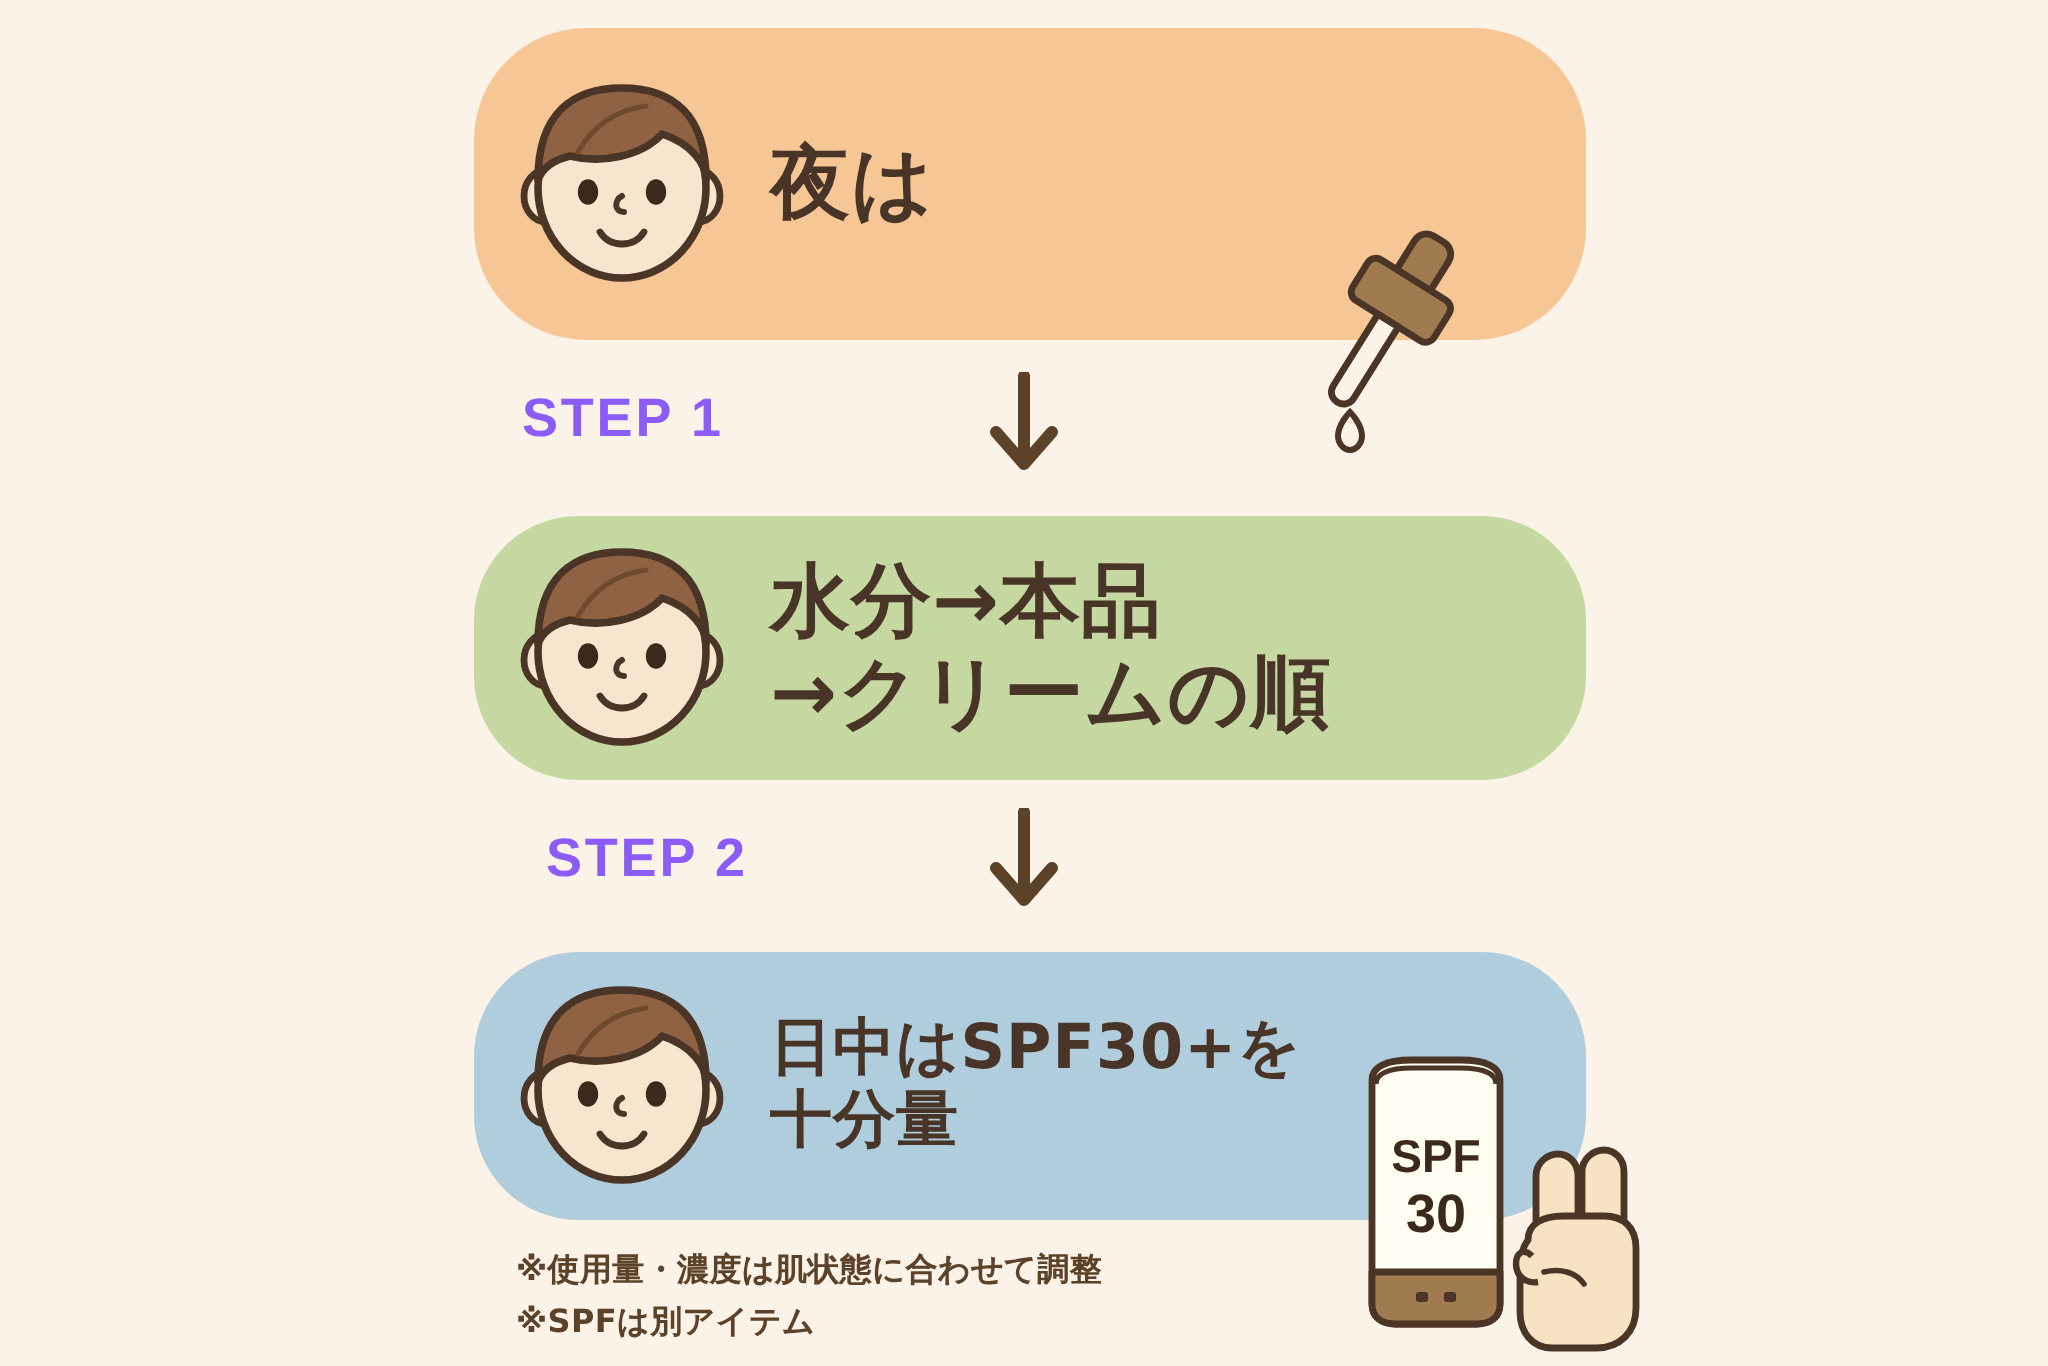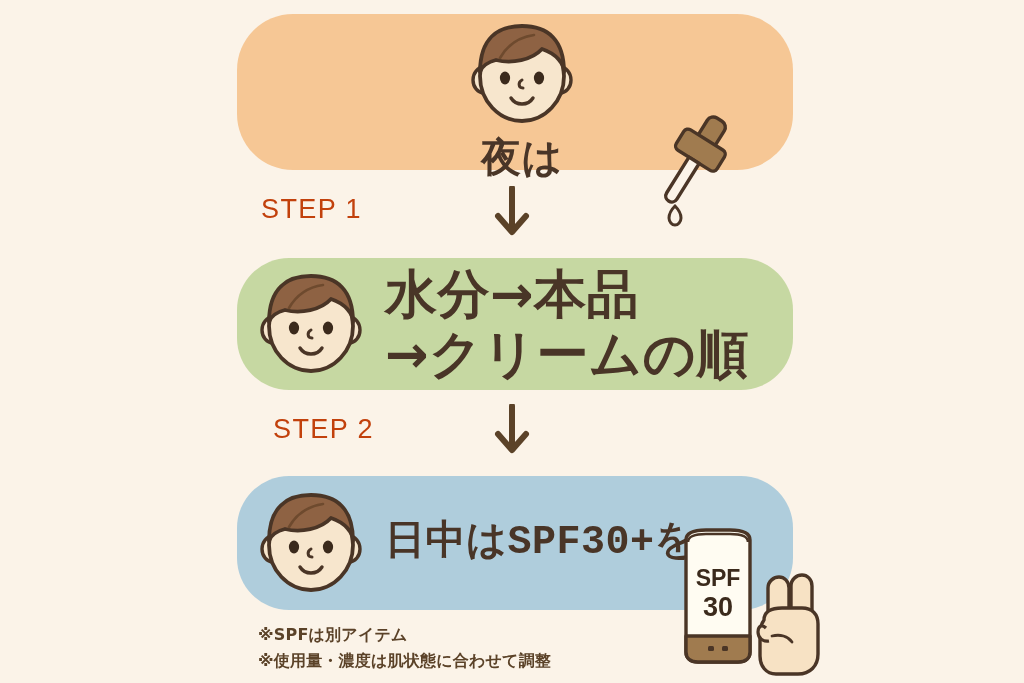--- a/index.html
+++ b/index.html
@@ -13,21 +13,21 @@
   }
   .stage{position:absolute;inset:0;}
 
   
   .panel{
     position:absolute;
     display:flex;align-items:center;
     border-radius:62px;
     box-sizing:border-box;
   }
-  #panel-1{left:237px;top:14px;width:556px;height:156px;background:#F6C795;border-radius:56px;flex-direction:column;}
+  #panel-1{left:237px;top:14px;width:556px;height:156px;background:#F6C795;border-radius:56px;}
   #panel-2{left:237px;top:258px;width:556px;height:132px;background:#C6D8A2;border-radius:52px;}
   #panel-3{left:237px;top:476px;width:556px;height:134px;background:#AFCDDC;border-radius:52px;}
 
   
   .face-wrap{position:relative;flex:0 0 auto;}
   #panel-1 .face-wrap{margin-left:14px;}
   #panel-2 .face-wrap{margin-left:14px;}
   #panel-3 .face-wrap{margin-left:14px;}
   .face{position:relative;width:120px;height:120px;}
   .face svg{display:block;width:120px;height:120px;}
@@ -37,31 +37,31 @@
     flex:1 1 auto;
     margin-left:14px;
     font-family:"DejaVu Sans","Liberation Sans",sans-serif;
     font-weight:700;
     color:#493527;
     letter-spacing:.5px;
     line-height:1.16;
   }
   .panel-text .ln{display:block;white-space:nowrap;}
   #panel-1 .panel-text{font-size:40px;}
-  #panel-2 .panel-text{font-size:52px;}
-  #panel-3 .panel-text{font-size:40px;font-family:Liberation Mono, monospace;}
+  #panel-2 .panel-text{font-size:40px;}
+  #panel-3 .panel-text{font-size:31px;}
 
   
   .step-label{
     position:absolute;
     font-family:"Liberation Sans","DejaVu Sans",sans-serif;
-    font-weight:400;
+    font-weight:700;
     font-size:27px;
     letter-spacing:1.4px;
-    color:#c2410c;
+    color:#8b5cf6;
   }
   #step-1{left:261px;top:194px;}
   #step-2{left:273px;top:414px;}
 
   
   .arrow{position:absolute;}
   #arrow-1{left:492px;top:186px;}
   #arrow-2{left:492px;top:404px;}
 
   
@@ -168,20 +168,21 @@
           <path d="M38 44 C46 30 58 23 72 21" fill="none" stroke="#6E4A2E" stroke-width="2.6" stroke-linecap="round"></path>
           <ellipse cx="43" cy="64" rx="5.1" ry="6.4" fill="#3B2A1C"></ellipse>
           <ellipse cx="77" cy="64" rx="5.1" ry="6.4" fill="#3B2A1C"></ellipse>
           <path d="M60 66 C56 68 56 74 61 74" fill="none" stroke="#4A3526" stroke-width="3" stroke-linecap="round"></path>
           <path d="M49 84 C54 92 66 92 71 84" fill="none" stroke="#4A3526" stroke-width="3.4" stroke-linecap="round"></path>
         </svg>
       </div>
     </div>
     <div class="panel-text">
       <span class="ln">日中はSPF30+を</span>
+      <span class="ln">十分量</span>
     </div>
   </div>
 
   <div id="tube-hand">
     <svg width="150" height="156" viewBox="0 0 150 156" xmlns="http://www.w3.org/2000/svg">
 
       <g>
         <path d="M14 16 C14 10 20 6 34 6 L58 6 C72 6 78 10 78 16 L78 128 C78 134 74 138 66 138 L26 138 C18 138 14 134 14 128 Z" fill="#FFFCF2" stroke="#4A3526" stroke-width="3.4" stroke-linejoin="round"></path>
         <path d="M16 18 C16 13 22 10 34 10 L58 10 C70 10 76 13 76 18" fill="none" stroke="#4A3526" stroke-width="2.6"></path>
         <path d="M14 112 L78 112 L78 128 C78 134 74 138 66 138 L26 138 C18 138 14 134 14 128 Z" fill="#A07B4F" stroke="#4A3526" stroke-width="3.4" stroke-linejoin="round"></path>
@@ -197,17 +198,17 @@
         <path d="M92 96 C92 88 99 84 110 84 L130 84 C140 84 146 90 146 100 L146 130
                  C146 142 138 150 126 150 L104 150 C94 150 88 142 88 132 L88 110
                  C88 104 89 100 92 96 Z" fill="#F7E2C4" stroke="#4A3526" stroke-width="3.4" stroke-linejoin="round"></path>
         <path d="M94 104 C90 100 86 102 86 108 C86 114 91 118 97 117" fill="#F7E2C4" stroke="#4A3526" stroke-width="3.2" stroke-linejoin="round"></path>
         <path d="M100 112 C108 110 116 112 120 118" fill="none" stroke="#4A3526" stroke-width="2.8" stroke-linecap="round"></path>
       </g>
     </svg>
   </div>
 
   <div class="footnotes">
+    <div>※使用量・濃度は肌状態に合わせて調整</div>
     <div>※SPFは別アイテム</div>
-    <div>※使用量・濃度は肌状態に合わせて調整</div>
   </div>
 
 </div>
 
 </body></html>

